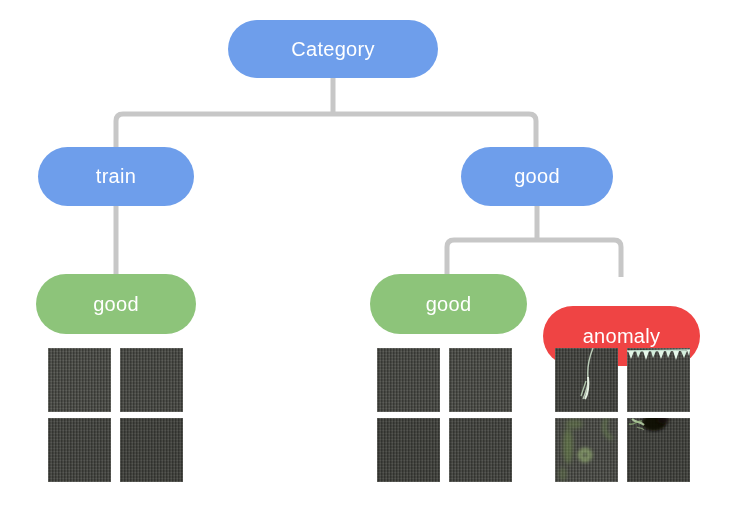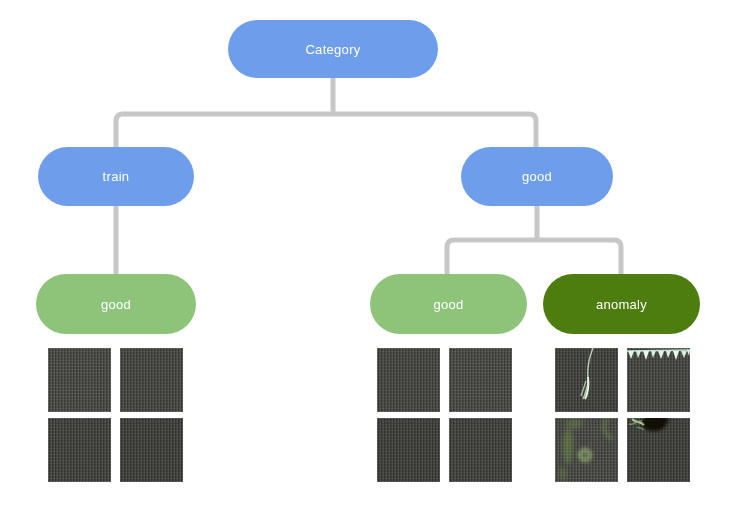--- a/index.html
+++ b/index.html
@@ -21,21 +21,21 @@
     top: 0;
     z-index: 1;
   }
   .node {
     position: absolute;
     z-index: 2;
     display: flex;
     align-items: center;
     justify-content: center;
     color: #ffffff;
-    font-size: 13px;
+    font-size: 20px;
     letter-spacing: 0.3px;
     border-radius: 30px;
     user-select: none;
   }
   .node-root   { left: 228px; top: 20px;  width: 210px; height: 58px; }
   .node-train  { left: 38px;  top: 147px; width: 156px; height: 59px; }
   .node-test   { left: 461px; top: 147px; width: 152px; height: 59px; }
   .node-good1  { left: 36px;  top: 274px; width: 160px; height: 60px; }
   .node-good2  { left: 370px; top: 274px; width: 157px; height: 60px; }
   .node-anom   { left: 543px; top: 274px; width: 157px; height: 60px; }
@@ -113,21 +113,21 @@
   </div>
 
   <div class="node node-good1" style="background-color: rgb(141, 196, 122);">
     <span>good</span>
   </div>
 
   <div class="node node-good2" style="background-color: rgb(141, 196, 122);">
     <span>good</span>
   </div>
 
-  <div class="node node-anom" style="background-color: #4d7c0f;">
+  <div class="node node-anom" style="background-color: #ef4444; margin-top: 32px;">
     <span>anomaly</span>
   </div>
 
   <div class="grid grid-1">
     <div class="tile v1"></div>
     <div class="tile v3"></div>
     <div class="tile v2"></div>
     <div class="tile v4"></div>
   </div>
 

